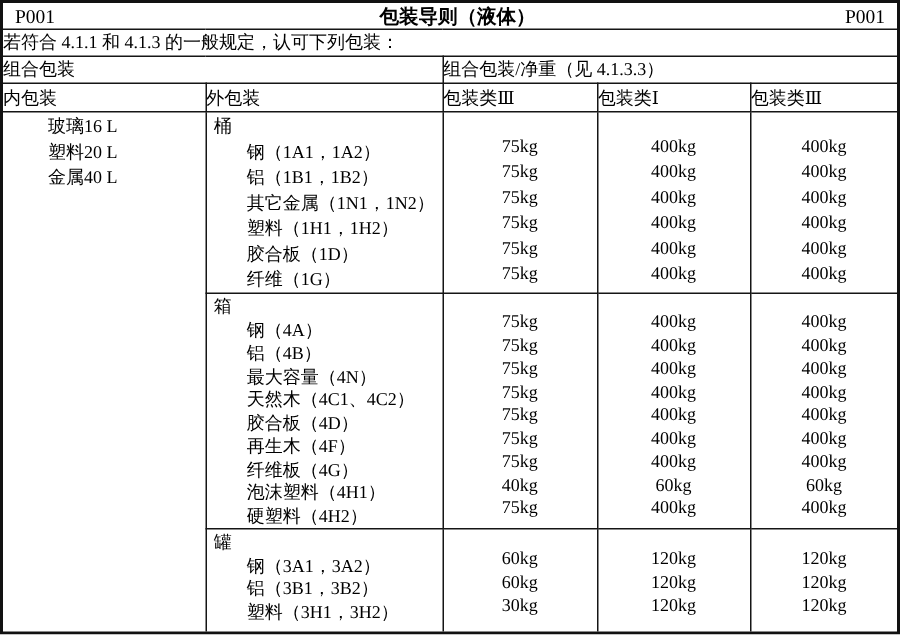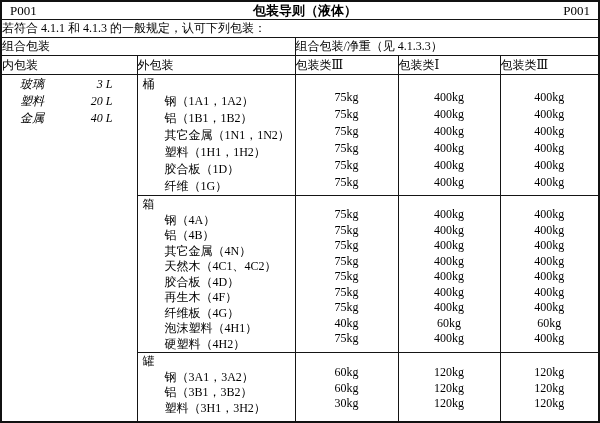--- a/index.html
+++ b/index.html
@@ -25,21 +25,21 @@
   tr.sec td{vertical-align:top;}
   tr.sec-tong{height:120px;}
   tr.sec-xiang{height:157px;}
   tr.sec-guan{height:76px;}
   .line{white-space:nowrap;}
   .sec-tong .line{height:17px;line-height:17px;}
   .sec-xiang .line{height:15.5px;line-height:15.5px;}
   .sec-guan .line{height:15.5px;line-height:15.5px;}
   .inner-cell .line{height:17px;line-height:17px;}
   .inner-cell{padding-top:1px;}
-  .ip{display:flex;justify-content:space-between;padding:0 24px 0 18px;font-style:italic;}
+  .ip{display:flex;padding:0 24px 0 30px;}
   .secname{padding-left:5px;}
   .mat{padding-left:27px;}
   td.val{text-align:center;}
   .sec-tong td.val{padding-top:14px;}
   .sec-xiang td.val{padding-top:11px;}
   .sec-guan td.val{padding-top:12px;}
   .outer-cell{padding-top:1px;}
 </style>
 </head>
 <body>
@@ -79,21 +79,21 @@
       <td class="c">外包装</td>
       <td class="c">包装类Ⅲ</td>
       <td class="c">包装类Ⅰ</td>
       <td class="c noside-r">包装类Ⅲ</td>
     </tr>
 
     <tr class="sec sec-tong">
       <td class="inner-cell noside-l" rowspan="3">
         <div class="line ip">
           <span>玻璃</span>
-          <span>3 L</span>
+          <span>16 L</span>
         </div>
         <div class="line ip">
           <span>塑料</span>
           <span>20 L</span>
         </div>
         <div class="line ip">
           <span>金属</span>
           <span>40 L</span>
         </div>
       </td>
@@ -133,21 +133,21 @@
             <div class="line">400kg</div>
           </td>
     </tr>
 
     <tr class="sec sec-xiang">
       <td class="outer-cell">
         <div class="line secname">箱</div>
         <div>
               <div class="line mat">钢（4A）</div>
               <div class="line mat">铝（4B）</div>
-              <div class="line mat">其它金属（4N）</div>
+              <div class="line mat">最大容量（4N）</div>
               <div class="line mat">天然木（4C1、4C2）</div>
               <div class="line mat">胶合板（4D）</div>
               <div class="line mat">再生木（4F）</div>
               <div class="line mat">纤维板（4G）</div>
               <div class="line mat">泡沫塑料（4H1）</div>
               <div class="line mat">硬塑料（4H2）</div>
             </div>
       </td>
       <td class="val">
             <div class="line">75kg</div>

